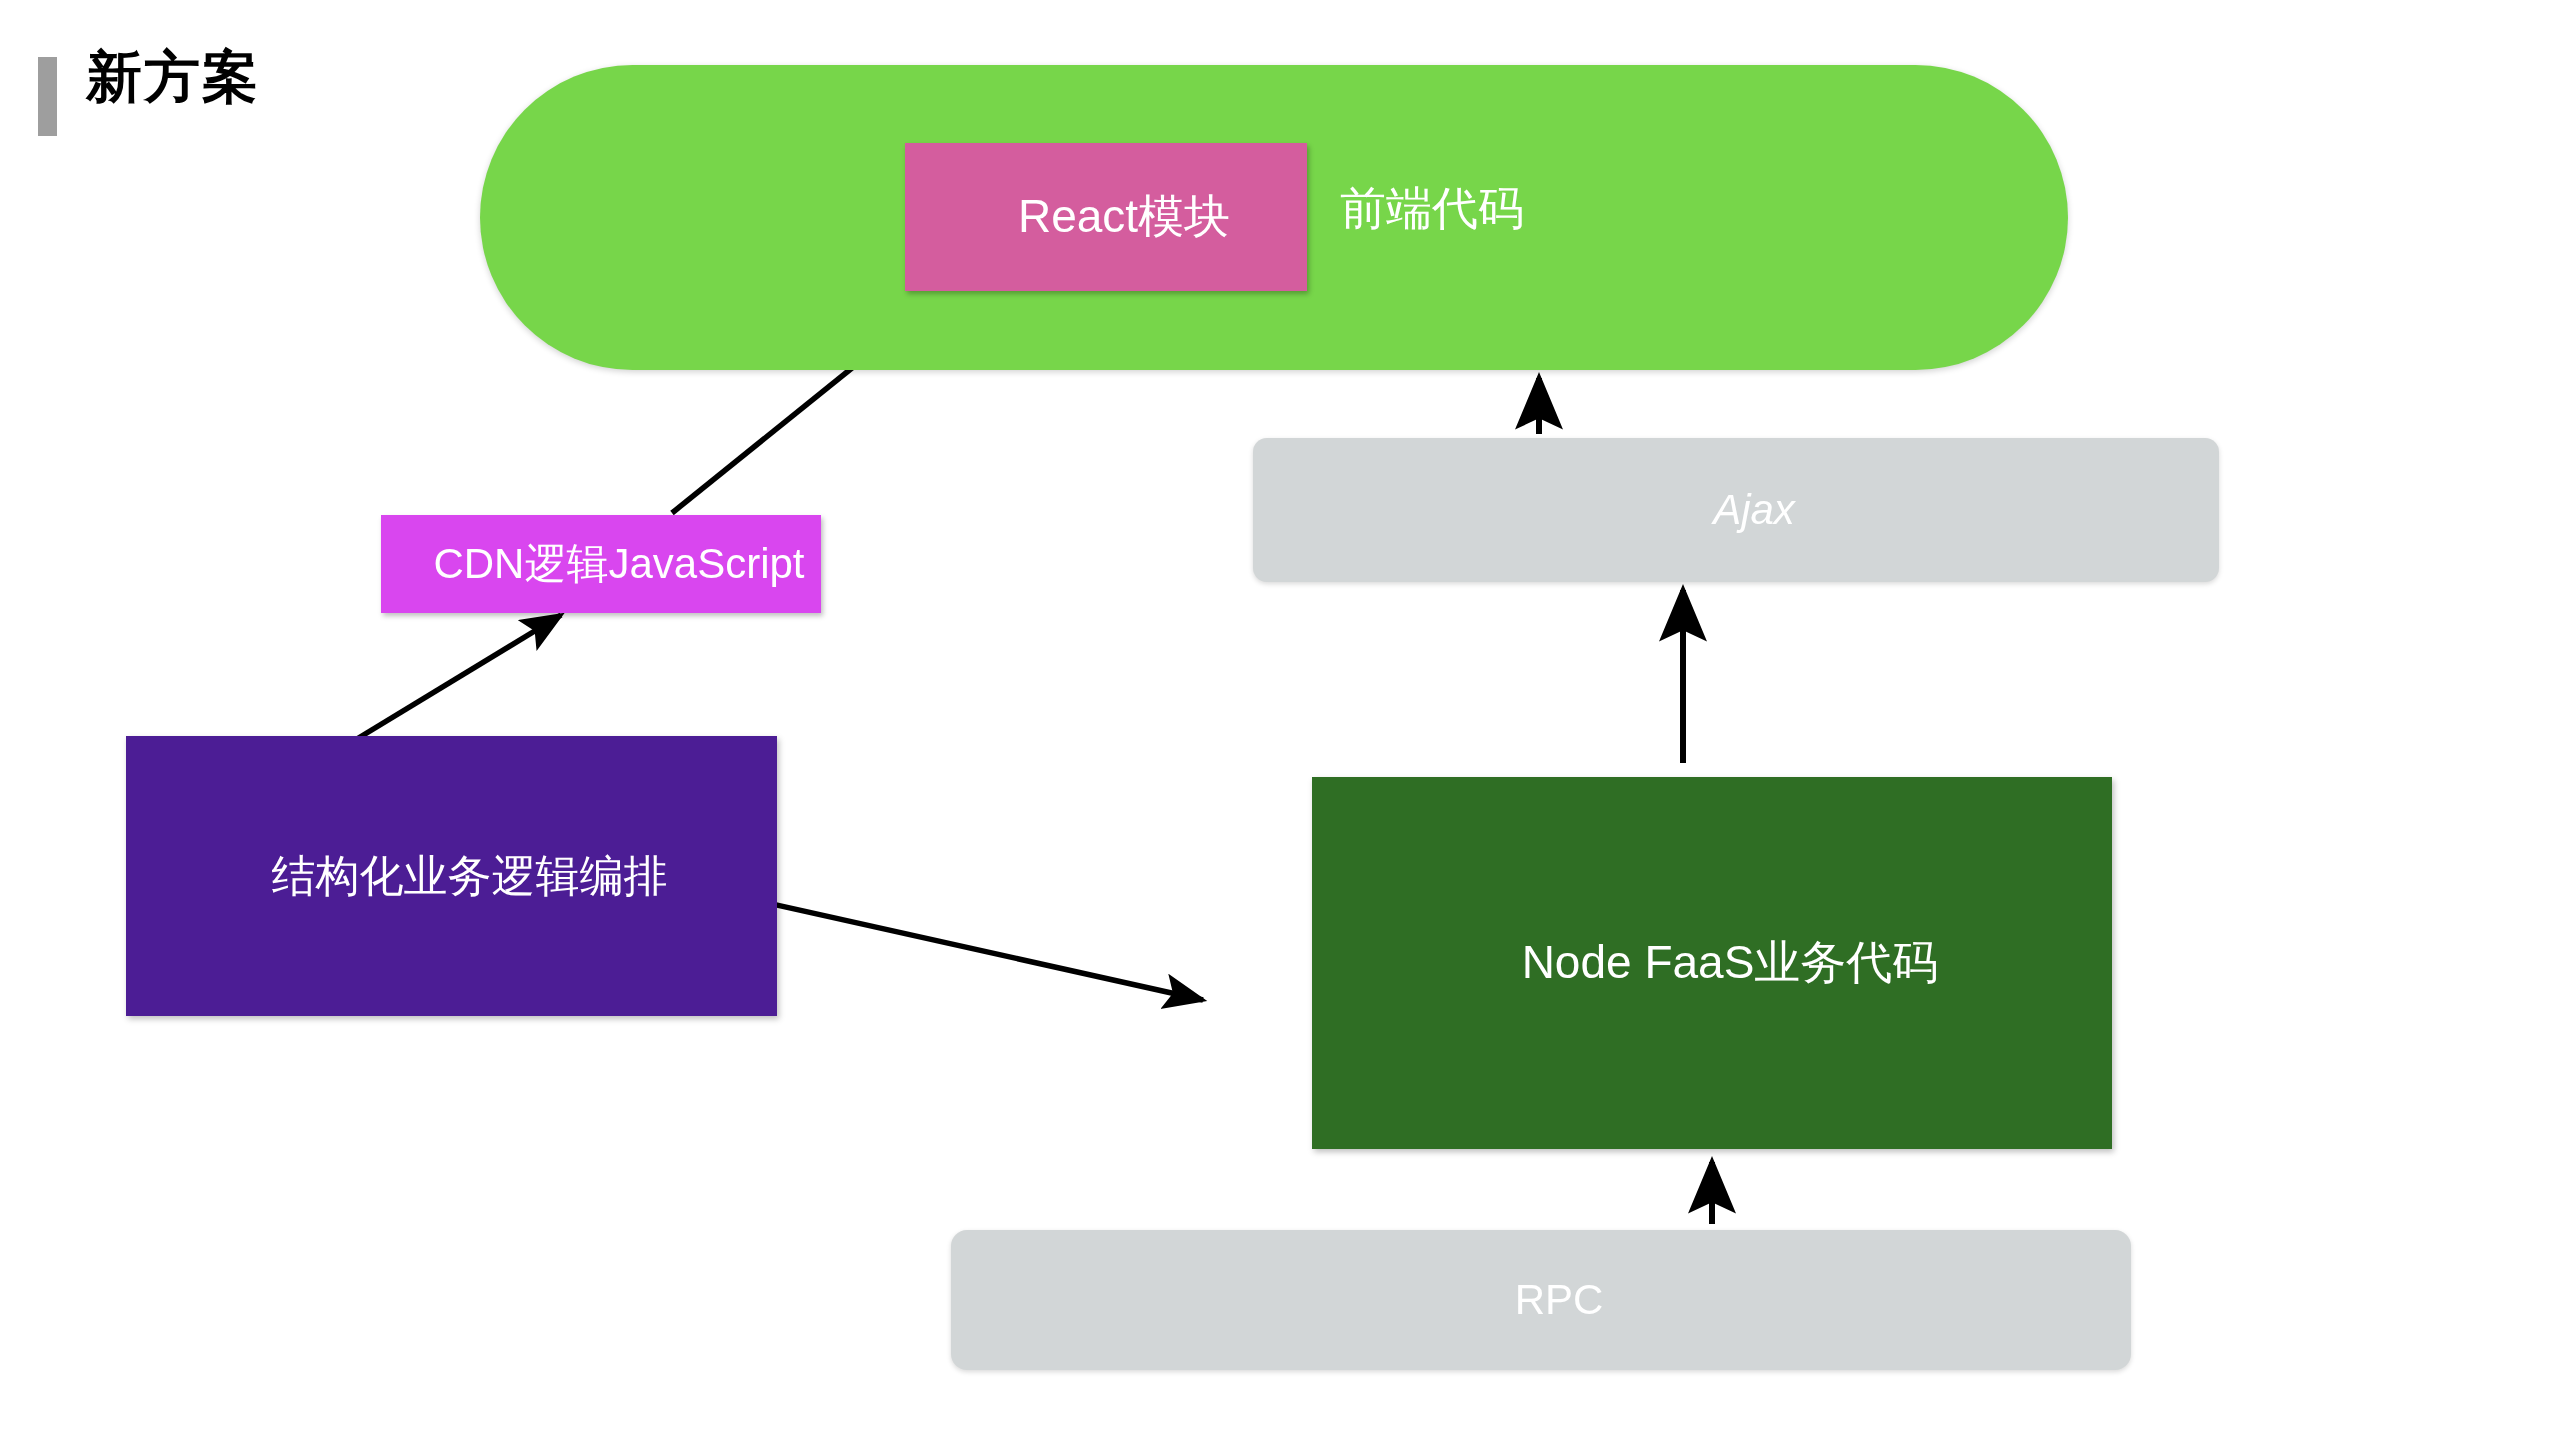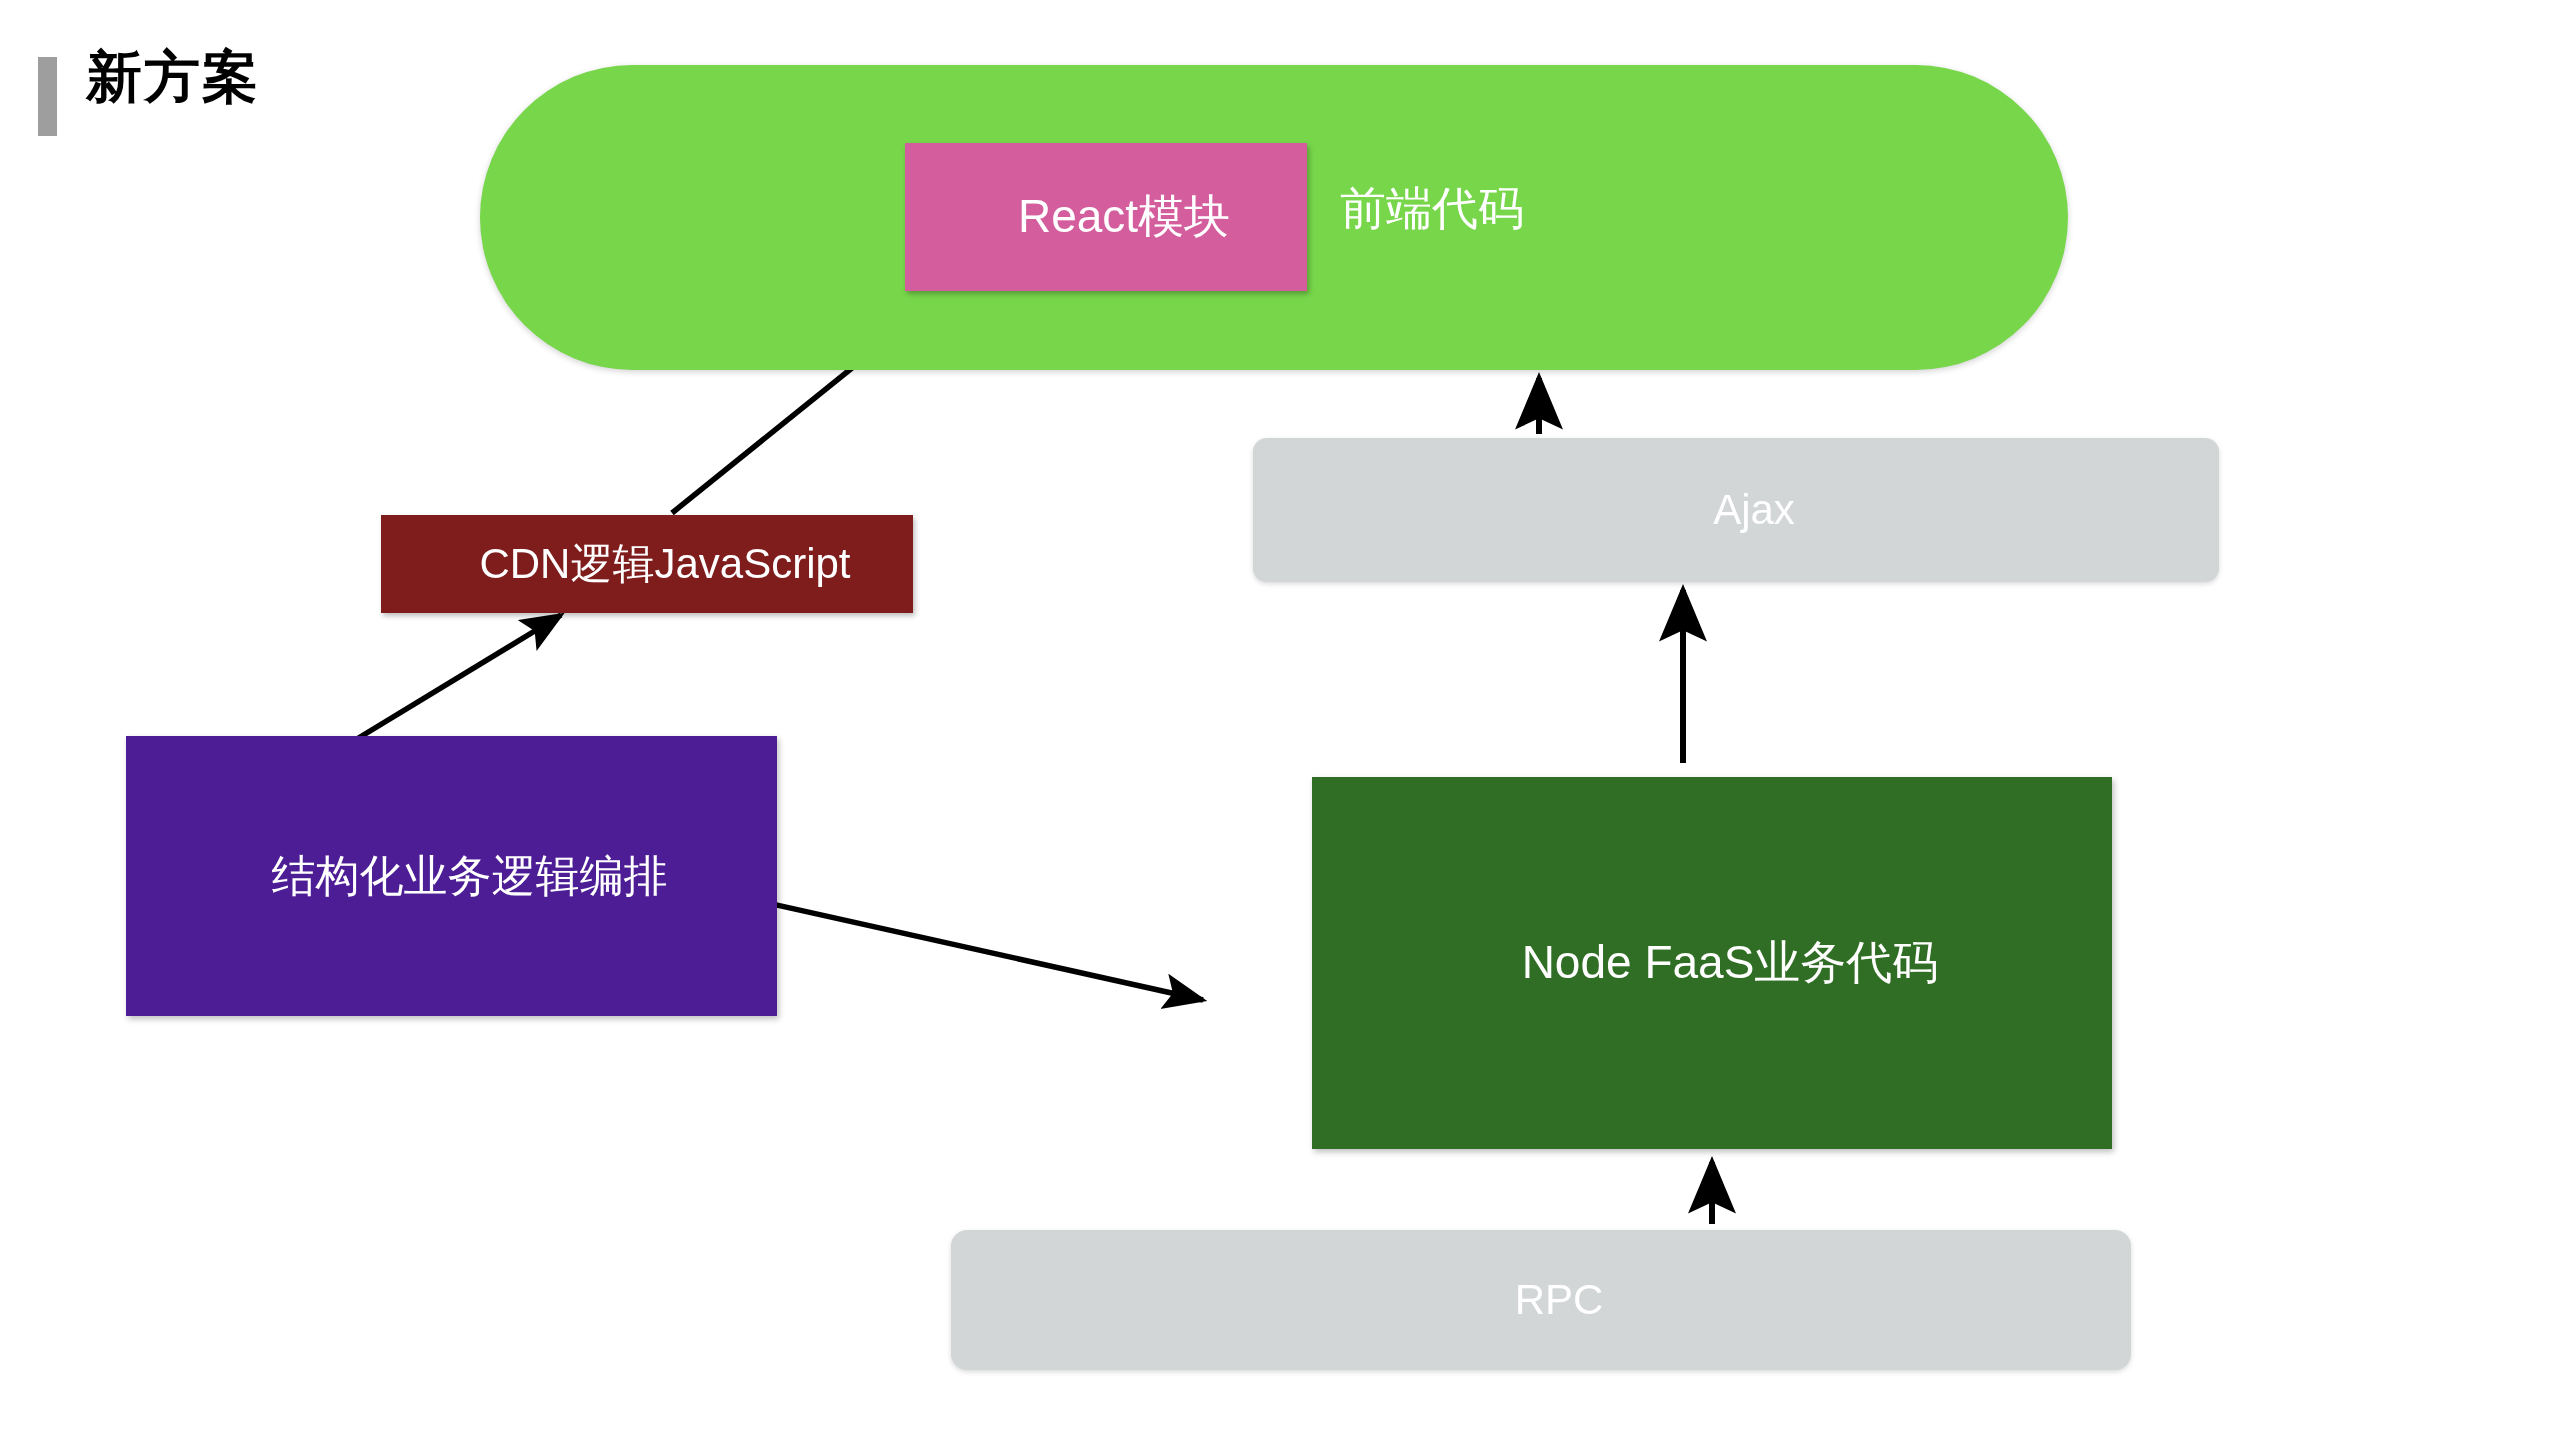--- a/index.html
+++ b/index.html
@@ -93,39 +93,40 @@
 
   #node-ajax {
     left: 1253px;
     top: 438px;
     width: 966px;
     height: 144px;
     background: #d2d6d7;
     border-radius: 14px;
     font-size: 42px;
     box-shadow: 0 2px 5px rgba(0,0,0,0.15);
+    font-style: italic;
   }
 
   #node-rpc {
     left: 951px;
     top: 1230px;
     width: 1180px;
     height: 140px;
     background: #d2d6d7;
     border-radius: 16px;
     font-size: 42px;
     box-shadow: 0 2px 5px rgba(0,0,0,0.15);
   }
 
   #node-cdn {
     left: 381px;
     top: 515px;
-    width: 532px;
+    width: 440px;
     height: 98px;
-    background: #7f1d1d;
+    background: #d946ef;
     font-size: 42px;
     box-shadow: 2px 3px 5px rgba(0,0,0,0.25);
   }
 
   #node-orchestration {
     left: 126px;
     top: 736px;
     width: 651px;
     height: 280px;
     background: #4c1d95;

